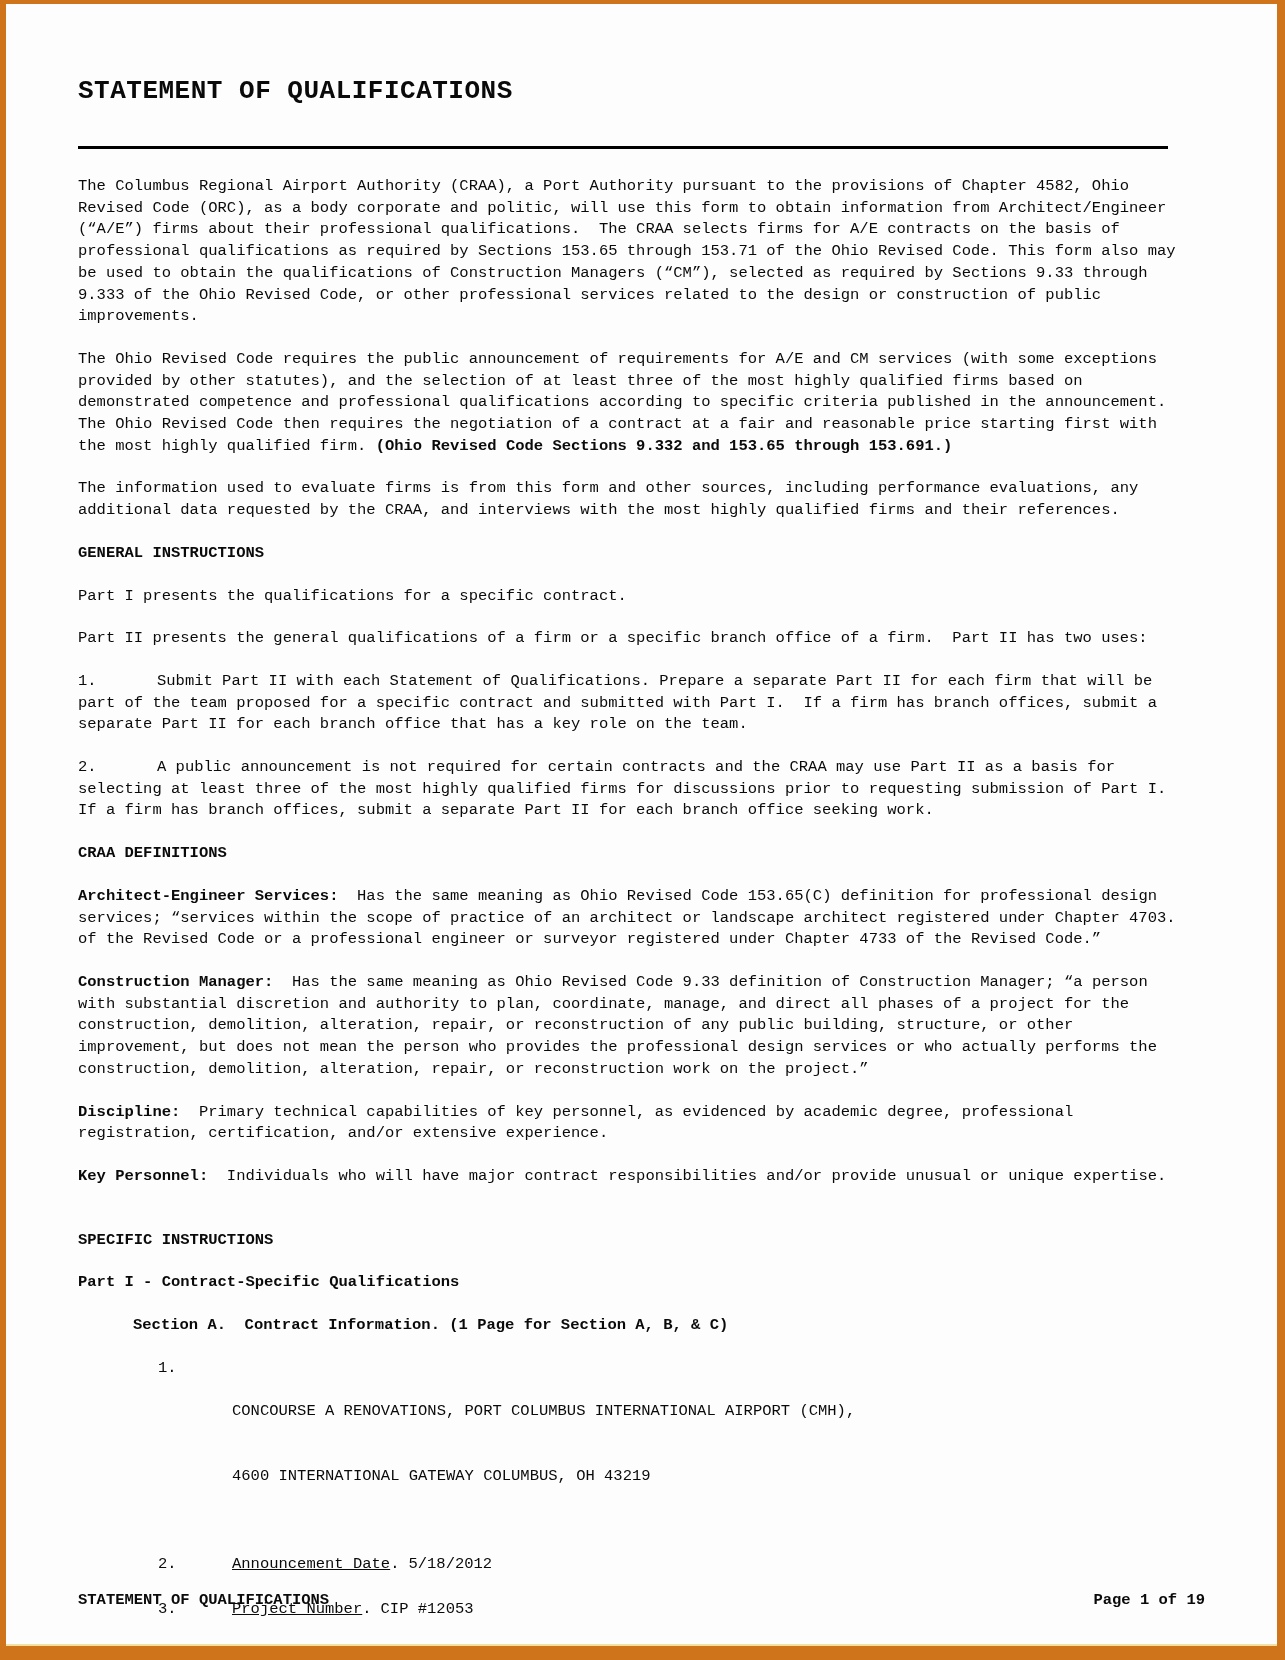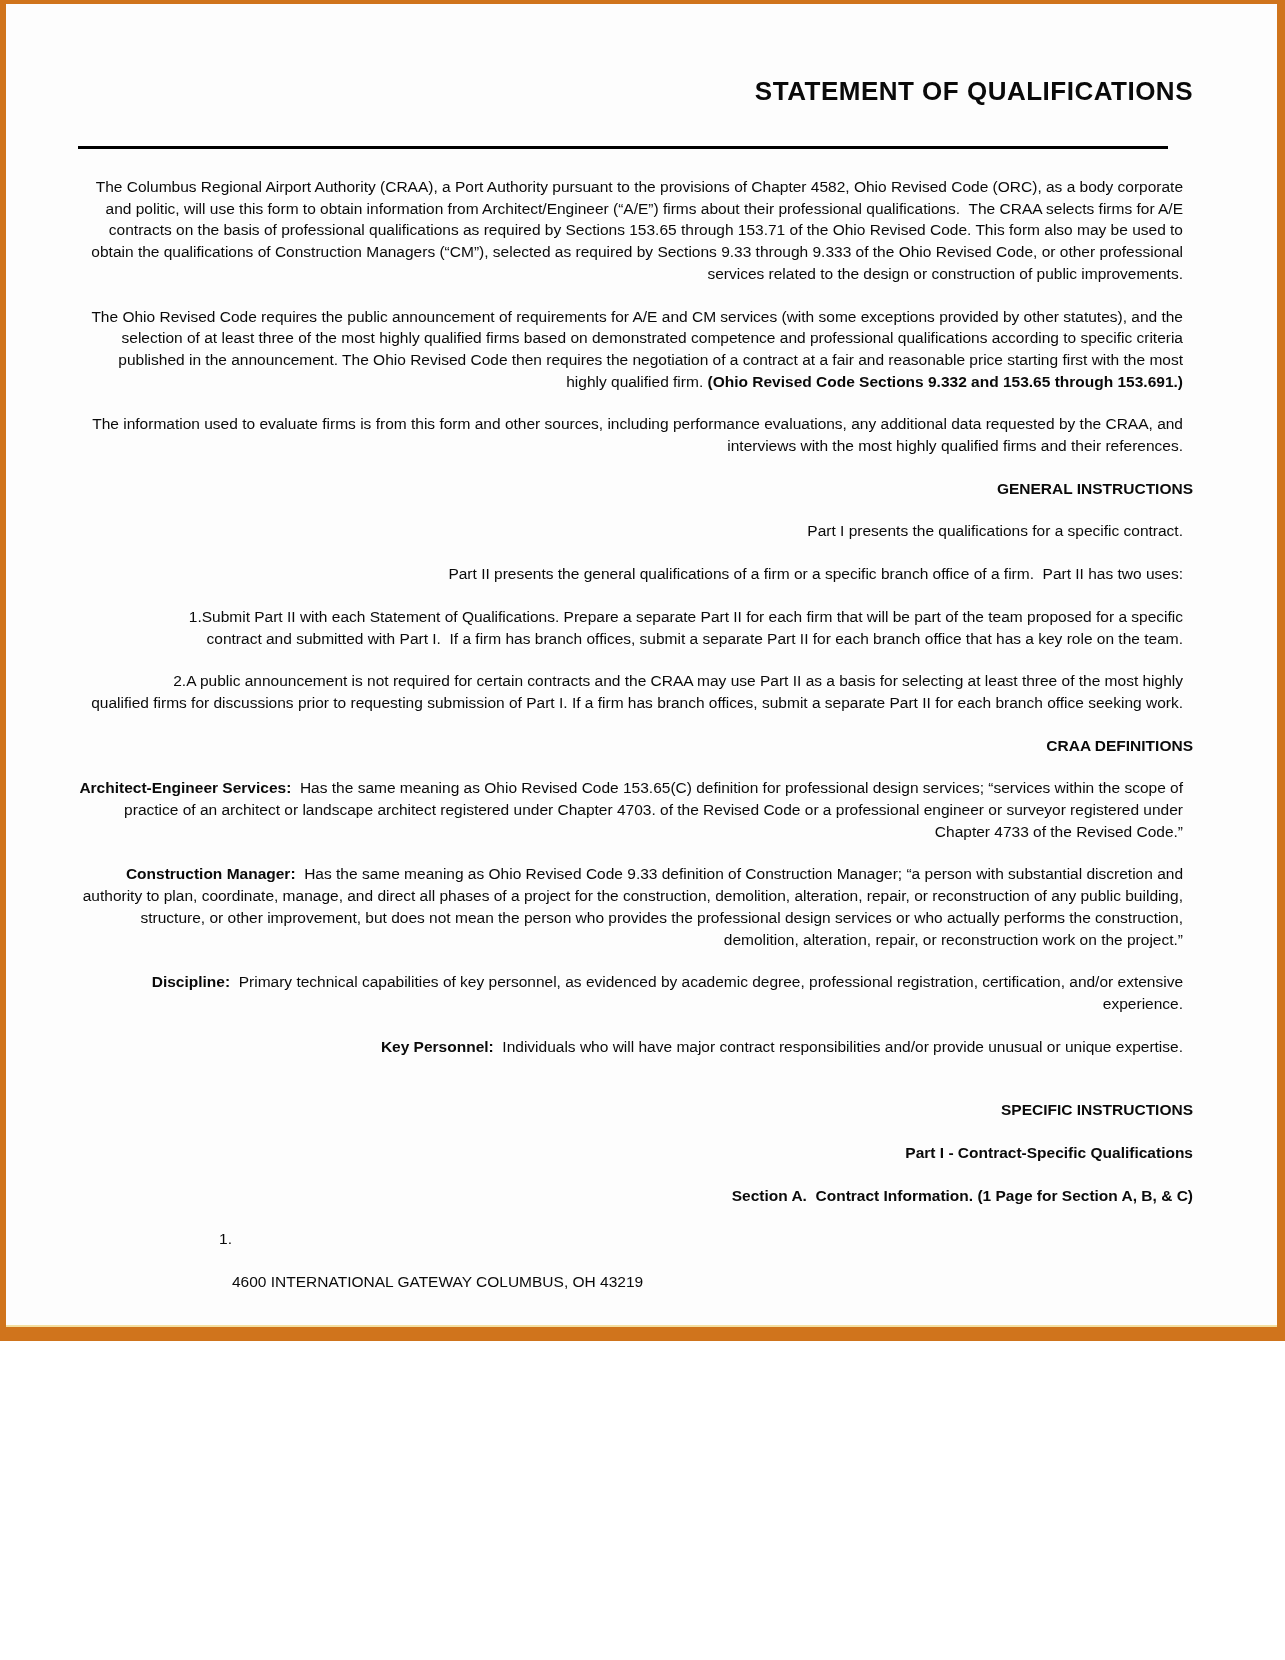--- a/index.html
+++ b/index.html
@@ -1,31 +1,30 @@
 <!DOCTYPE html>
 <html style="--orange: #d0741c; --accent-line: #f3dfa0;"><head>
 <meta charset="utf-8">
 <style>
   * { margin:0; padding:0; box-sizing:border-box; }
   html,body { background:#ffffff; }
   .page {
     position:relative;
-    width:1285px; height:1341px;
+    width:1285px; height:1660px;
     background:#fdfdfd;
     color:#0a0a0a;
-    font-family:Liberation Sans, sans-serif;
+    font-family:Liberation Mono, monospace;
     font-size:15.5px;
     line-height:21.7px;
     border-top:4px solid var(--orange,#d0741c);
     border-left:6px solid var(--orange,#d0741c);
     border-right:8px solid var(--orange,#d0741c);
     border-bottom:14px solid var(--orange,#d0741c);
     padding:72px 84px 0 72px;
     overflow:hidden;
-    text-align:right;
   }
   .page::after{
     content:"";
     position:absolute; left:0; right:0; bottom:0; height:2px;
     background:var(--accent-line,#f3dfa0);
   }
   h1.doc-title{
     font-size:26px;
     line-height:30px;
     font-weight:bold;
@@ -37,21 +36,21 @@
     width:1090px;
     margin:40px 0 27px 0;
   }
   .para{
     margin:0 0 21px 0;
     white-space:pre-wrap;
     max-width:1105px;
   }
   .b{ font-weight:bold; }
   .u{ text-decoration:underline; }
-  .heading{ font-weight:bold;margin-left:48px; }
+  .heading{ font-weight:bold; }
   .gap-top{ margin-top:42px; }
   .numtab{
     display:inline-block;
     width:79px;
     white-space:normal;
   }
   .section-heading{ padding-left:55px; }
   .sa-row{
     display:flex;
     margin:0 0 23px 0;
@@ -110,20 +109,21 @@
 
   <p class="para heading gap-top">SPECIFIC INSTRUCTIONS</p>
 
   <p class="para heading">Part I - Contract-Specific Qualifications</p>
 
   <p class="para heading section-heading">Section A.  Contract Information. (1 Page for Section A, B, &amp; C)</p>
 
   <div class="sa-row">
     <span class="sa-num">1.</span>
     <span class="sa-value">
+      <span class="line">CONCOURSE A RENOVATIONS, PORT COLUMBUS INTERNATIONAL AIRPORT (CMH),</span>
       <span class="line">4600 INTERNATIONAL GATEWAY COLUMBUS, OH 43219</span>
     </span>
   </div>
 
   <div class="sa-row">
     <span class="sa-num">2.</span>
     <span><span class="u">Announcement Date</span><span>.</span><span class="sa-inline-value">5/18/2012</span></span>
   </div>
 
   <div class="sa-row">

